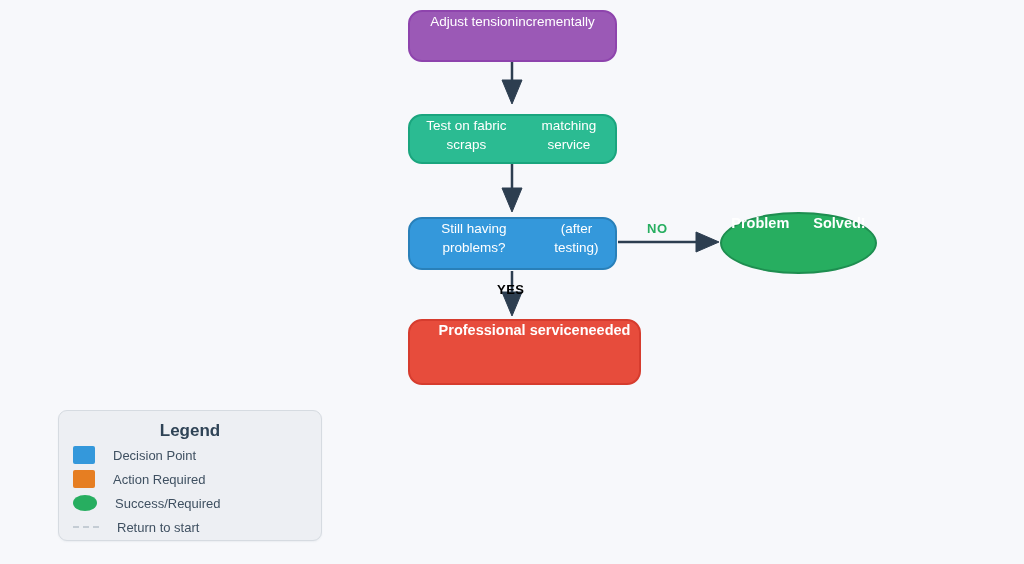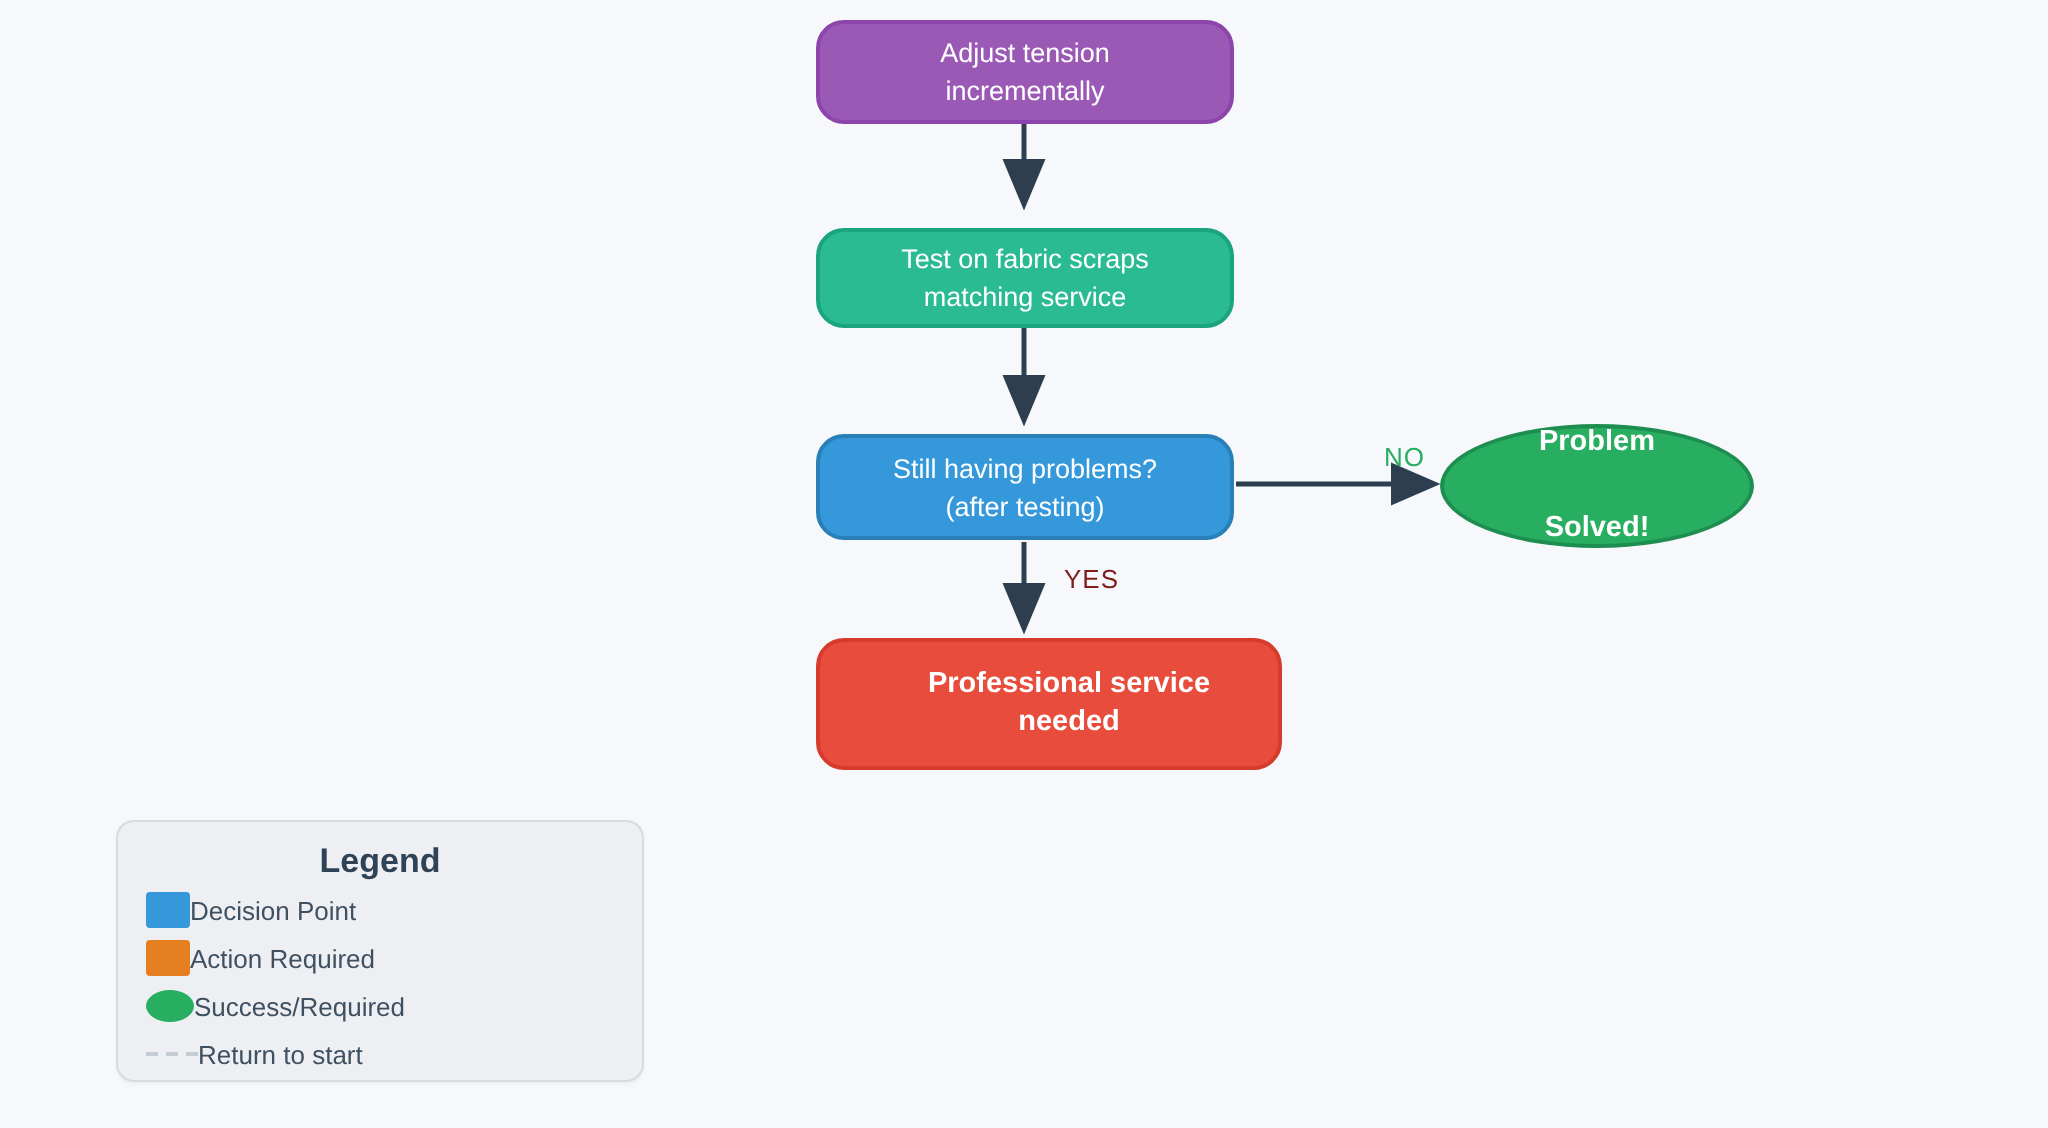--- a/index.html
+++ b/index.html
@@ -17,37 +17,36 @@
   }
   .arrows {
     position: absolute;
     left: 0; top: 0;
     width: 1024px; height: 564px;
     pointer-events: none;
   }
   .node {
     position: absolute;
     display: flex;
-    flex-direction: column;
+    flex-direction: row;
     justify-content: center;
     text-align: center;
     color: #ffffff;
     font-size: 13.5px;
     line-height: 19px;
     border: 2px solid transparent;
   }
   .node.rect { border-radius: 14px; }
   .node.ellipse { border-radius: 50%; }
   .node.bold { font-weight: bold; font-size: 14.5px; }
   .edge-label {
     position: absolute;
     font-size: 13px;
-    font-weight: normal;
+    font-weight: bold;
     letter-spacing: 0.5px;
-    margin-left: 45px;
   }
   .legend {
     position: absolute;
     left: 58px;
     top: 410px;
     width: 264px;
     height: 131px;
     background: #edeff3;
     border: 1px solid #d6dbe1;
     border-radius: 9px;
@@ -64,20 +63,21 @@
   .legend-row {
     display: flex;
     align-items: center;
     padding-left: 14px;
     height: 20px;
     margin-bottom: 4px;
   }
   .legend-label {
     font-size: 13px;
     color: #3f5061;
+    margin-left: 18px;
   }
   .swatch { display: inline-block; flex: 0 0 auto; }
   .swatch.square  { width: 22px; height: 18px; border-radius: 2px; }
   .swatch.ellipse { width: 24px; height: 16px; border-radius: 50%; }
   .swatch.dashed  { width: 26px; height: 0; border-top: 2px dashed #c4ccd4; }
 </style>
 </head>
 <body>
 
 <div class="canvas">
@@ -119,21 +119,21 @@
     <span>Solved!</span>
   </div>
 
   <div class="node rect bold" style="left: 408px; top: 319px; width: 233px; height: 66px; background-color: rgb(231, 76, 60); border-color: rgb(214, 60, 46); padding-left: 20px;">
     <span>Professional service</span>
     <span>needed</span>
   </div>
 
   <div class="edge-label" style="left: 647px; top: 221px; color: rgb(39, 174, 96);">NO</div>
 
-  <div class="edge-label" style="left: 487px; top: 282px; color: #7f1d1d;">YES</div>
+  <div class="edge-label" style="left: 497px; top: 282px; color: #000000;">YES</div>
 
   <div class="legend">
     <div class="legend-title">Legend</div>
 
     <div class="legend-row">
       <span class="swatch square" style="background-color: rgb(52, 152, 219);"></span>
       <span class="legend-label">Decision Point</span>
     </div>
 
     <div class="legend-row">

